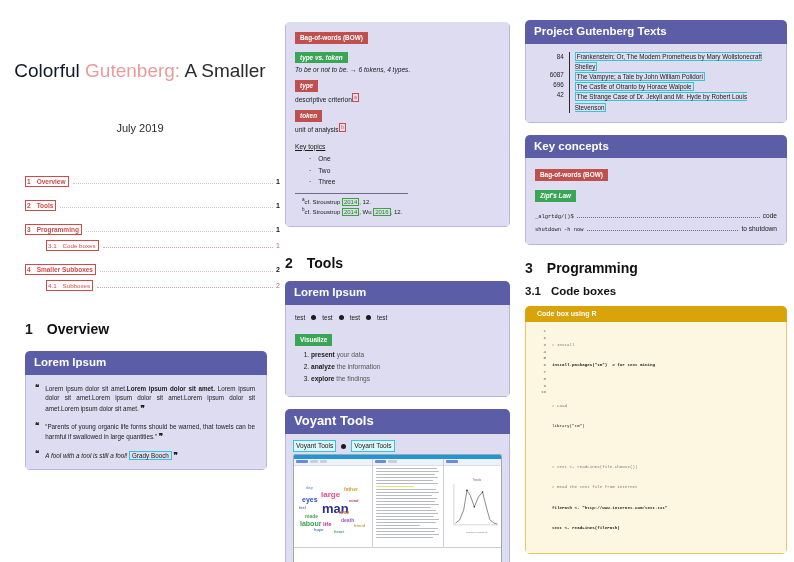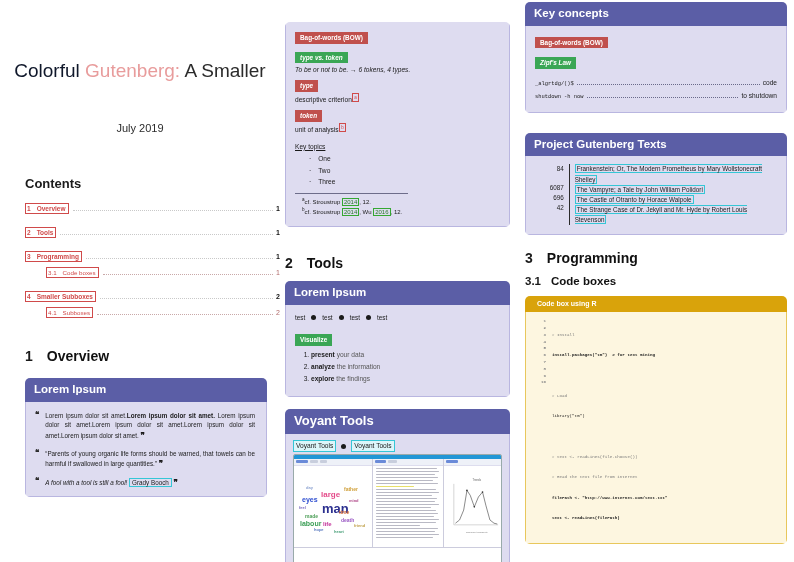--- a/index.html
+++ b/index.html
@@ -149,21 +149,20 @@
     <div class="title">
       <span class="c1">Colorful</span>
       <span class="c2">Gutenberg:</span>
       <span>A Smaller</span>
     </div>
 
 
     <div class="date">July 2019</div>
 
     <div style="margin-top:42px;padding-left:25px;">
-      <div class="contents-h">Contents</div>
 
       <div class="toc">
 
         <div class="toc-row">
           <span class="lnk">
             <span>1</span>
             <span>Overview</span>
           </span>
           <span class="dots"></span>
           <span class="pg">1</span>
@@ -416,64 +415,64 @@
 
           </div>
 
         </div>
       </div>
     </div>
   </div>
 
   <div class="col col-c">
 
-    <div style="margin-top:2px;">
-      <div class="box purple">
-        <div class="bt">Key concepts</div>
-        <div class="bb" style="padding:9px 9px 10px;">
-          <div style="margin:2px 0 9px;">
-            <span class="tag red">Bag-of-words (BOW)</span>
-          </div>
-          <div style="margin-bottom:9px;">
-            <span class="tag green-s">Zipf's Law</span>
-          </div>
-
-          <div class="defrow">
-            <span class="mono">_algrtdg/()$</span>
-            <span class="dd"></span>
-            <span class="rhs">code</span>
-          </div>
-          <div class="defrow">
-            <span class="mono">shutdown -h now</span>
-            <span class="dd"></span>
-            <span class="rhs">to shutdown</span>
-          </div>
-        </div>
-      </div>
-    </div>
-
     <div style="margin-top:20px;">
       <div class="box purple">
         <div class="bt">Project Gutenberg Texts</div>
         <div class="bb" style="padding:8px 9px 9px;">
           <div class="gut">
             <div class="nums">
               <div>84</div>
               <div style="height:8.2px"></div>
               <div>6087</div>
               <div>696</div>
               <div>42</div>
             </div>
             <div class="vrule"></div>
             <div class="titles">
               <div><span class="cylink">Frankenstein; Or, The Modern Prometheus by Mary Wollstonecraft Shelley</span></div>
               <div><span class="cylink">The Vampyre; a Tale by John William Polidori</span></div>
               <div><span class="cylink">The Castle of Otranto by Horace Walpole</span></div>
               <div><span class="cylink">The Strange Case of Dr. Jekyll and Mr. Hyde by Robert Louis Stevenson</span></div>
             </div>
+          </div>
+        </div>
+      </div>
+    </div>
+
+    <div style="margin-top:2px;">
+      <div class="box purple">
+        <div class="bt">Key concepts</div>
+        <div class="bb" style="padding:9px 9px 10px;">
+          <div style="margin:2px 0 9px;">
+            <span class="tag red">Bag-of-words (BOW)</span>
+          </div>
+          <div style="margin-bottom:9px;">
+            <span class="tag green-s">Zipf's Law</span>
+          </div>
+
+          <div class="defrow">
+            <span class="mono">_algrtdg/()$</span>
+            <span class="dd"></span>
+            <span class="rhs">code</span>
+          </div>
+          <div class="defrow">
+            <span class="mono">shutdown -h now</span>
+            <span class="dd"></span>
+            <span class="rhs">to shutdown</span>
           </div>
         </div>
       </div>
     </div>
 
     <div style="margin-top:15px;">
       <div class="sect-row">
         <span class="sect-num">3</span>
         <h2 class="sect">Programming</h2>
       </div>

